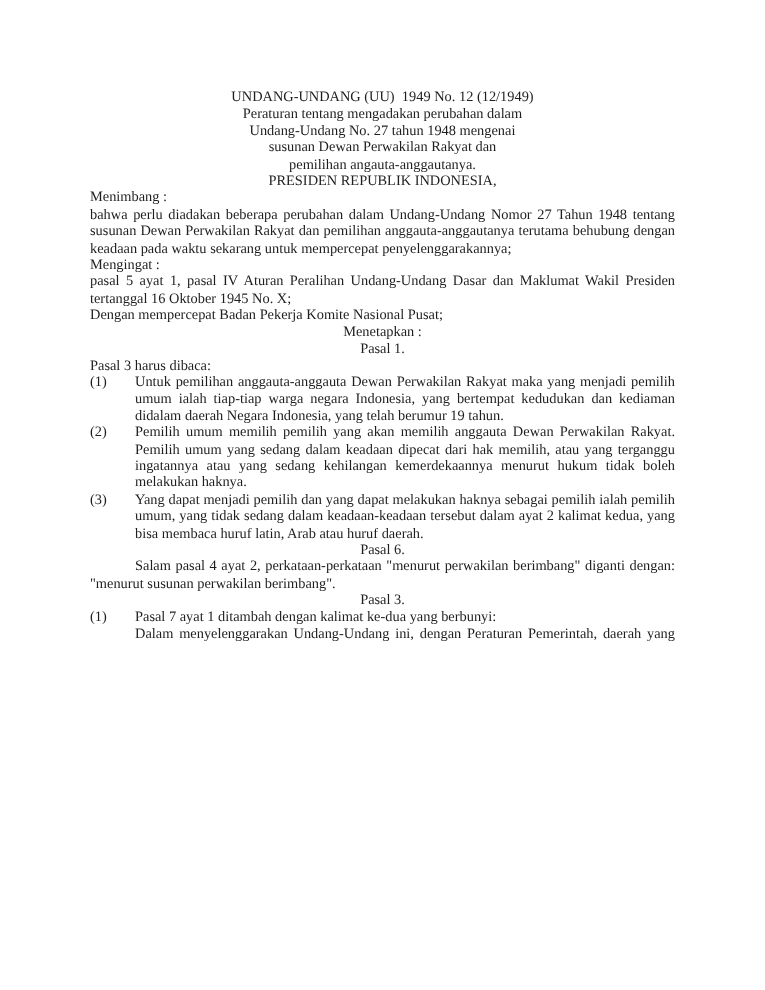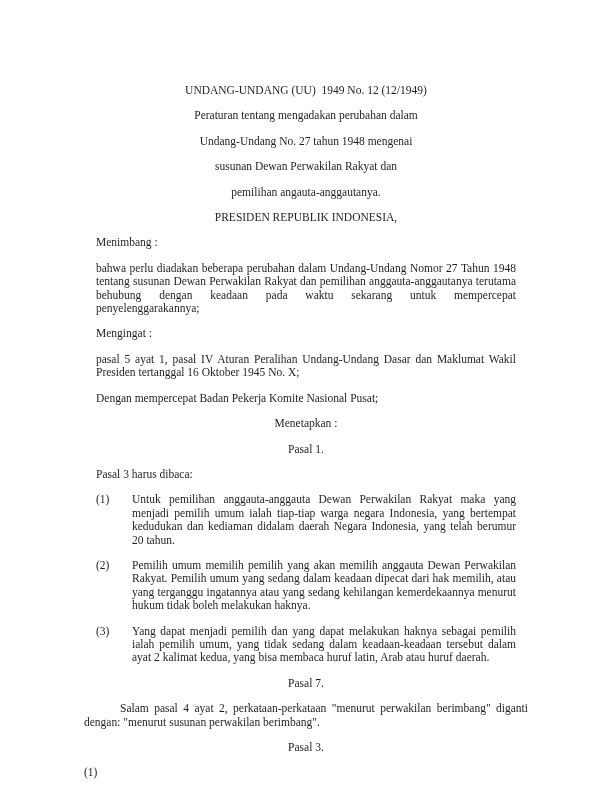--- a/index.html
+++ b/index.html
@@ -9,21 +9,21 @@
     height: 792px;
     box-sizing: border-box;
     padding: 72px 72px 0 72px;
     background: #ffffff;
     color: #1e1e1e;
     font-family: "Liberation Serif", "DejaVu Serif", serif;
     font-size: 11.5px;
     line-height: 13.4px;
     overflow: hidden;
   }
-  .page div, .page p { margin: 12px; }
+  .page div, .page p { margin: 0; }
   .blk { margin-bottom: 13px; }
   .center { text-align: center; }
   .just { text-align: justify; }
   .pre { white-space: pre; }
   .item { position: relative; padding-left: 36px; text-align: justify; }
   .item-num { position: absolute; left: 0; top: 0; text-align: left; }
   .indent1 { text-indent: 36px; }
   .stretch { text-align: justify; text-align-last: justify; }
 </style>
 </head>
@@ -56,35 +56,37 @@
     <div class="center">Menetapkan :</div>
   </div>
 
 
   <div class="center blk">Pasal 1.</div>
 
   <div class="blk">
     <div>Pasal 3 harus dibaca:</div>
     <div class="item">
       <span class="item-num">(1)</span>
-      <span>Untuk pemilihan anggauta-anggauta Dewan Perwakilan Rakyat maka yang menjadi pemilih umum ialah tiap-tiap warga negara Indonesia, yang bertempat kedudukan dan kediaman didalam daerah Negara Indonesia, yang telah berumur 20 tahun.</span>
+      <span>Untuk pemilihan anggauta-anggauta Dewan Perwakilan Rakyat maka yang menjadi pemilih umum ialah tiap-tiap warga negara Indonesia, yang bertempat kedudukan dan kediaman didalam daerah Negara Indonesia, yang telah berumur 19 tahun.</span>
     </div>
     <div class="item">
       <span class="item-num">(2)</span>
       <span>Pemilih umum memilih pemilih yang akan memilih anggauta Dewan Perwakilan Rakyat. Pemilih umum yang sedang dalam keadaan dipecat dari hak memilih, atau yang terganggu ingatannya atau yang sedang kehilangan kemerdekaannya menurut hukum tidak boleh melakukan haknya.</span>
     </div>
     <div class="item">
       <span class="item-num">(3)</span>
       <span>Yang dapat menjadi pemilih dan yang dapat melakukan haknya sebagai pemilih ialah pemilih umum, yang tidak sedang dalam keadaan-keadaan tersebut dalam ayat 2 kalimat kedua, yang bisa membaca huruf latin, Arab atau huruf daerah.</span>
     </div>
   </div>
 
-  <div class="center blk">Pasal 7.</div>
+  <div class="center blk">Pasal 6.</div>
 
   <p class="just indent1 blk">Salam pasal 4 ayat 2, perkataan-perkataan "menurut perwakilan berimbang" diganti dengan: "menurut susunan perwakilan berimbang".</p>
 
   <div class="center blk">Pasal 3.</div>
 
   <div class="item">
     <span class="item-num">(1)</span>
+    <div>Pasal 7 ayat 1 ditambah dengan kalimat ke-dua yang berbunyi:</div>
+    <div class="stretch">Dalam menyelenggarakan Undang-Undang ini, dengan Peraturan Pemerintah, daerah yang</div>
   </div>
 
 </div>
 
 </body></html>

